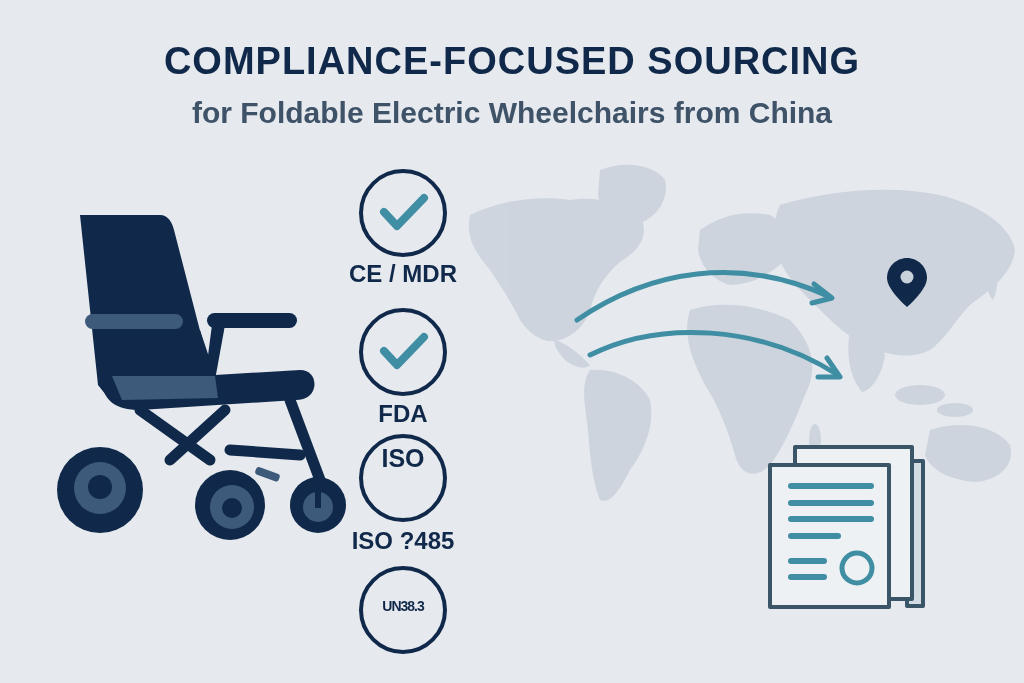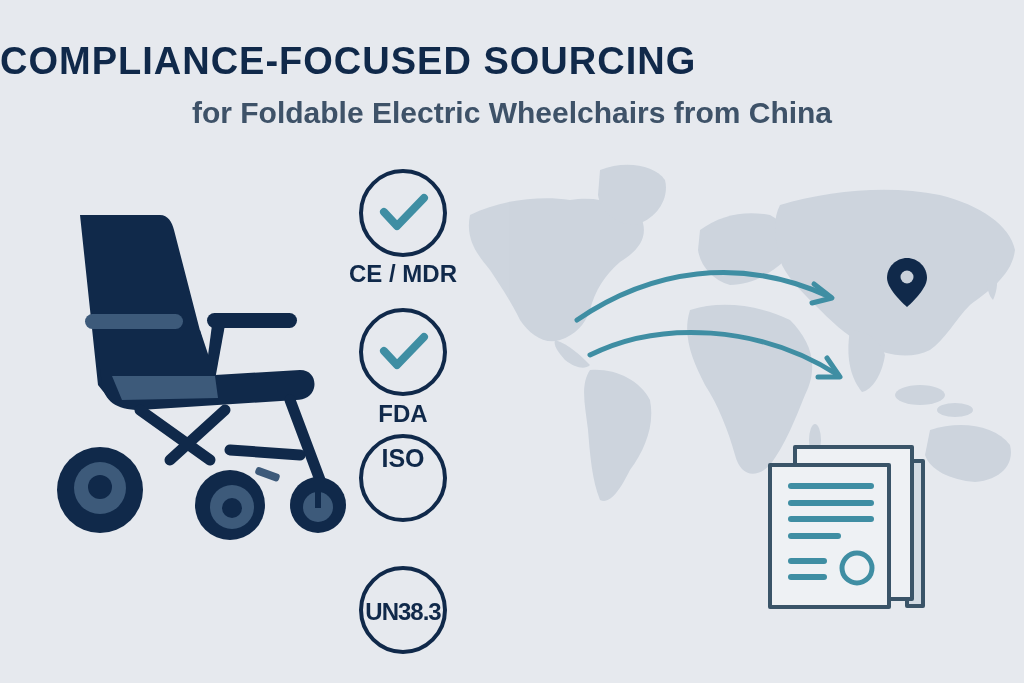--- a/index.html
+++ b/index.html
@@ -5,21 +5,21 @@
   * { margin: 0; padding: 0; box-sizing: border-box; }
   html, body { width: 1024px; height: 683px; overflow: hidden; }
   body {
     background: #e6e9ee;
     font-family: "Liberation Sans", "DejaVu Sans", sans-serif;
     position: relative;
   }
   .canvas { position: absolute; inset: 0; width: 1024px; height: 683px; }
   .title {
     position: absolute; left: 0; width: 1024px; top: 40px;
-    text-align: left; font-size: 38px; font-weight: 700;
+    text-align: center; font-size: 38px; font-weight: 700;
     color: #10294a; letter-spacing: 1px;
   }
   .subtitle {
     position: absolute; left: 0; width: 1024px; top: 96px;
     text-align: center; font-size: 30px; font-weight: 700;
     color: #3e5268;
   }
   .layer { position: absolute; left: 0; top: 0; }
   .badge-label {
     position: absolute; width: 160px; text-align: center;
@@ -122,24 +122,25 @@
       <circle cx="403" cy="478" r="42"></circle>
       <circle cx="403" cy="610" r="42"></circle>
     </g>
     <g fill="none" stroke="#3f8ea3" stroke-width="8" stroke-linecap="round" stroke-linejoin="round">
       <path d="M384,212 L397,226 L424,198"></path>
       <path d="M384,351 L397,365 L424,337"></path>
     </g>
   </svg>
 
   <div class="badge-label badge-text" style="left:323px; top:444px; font-size:25px;">ISO</div>
-  <div class="badge-label badge-text" style="left:323px; top:598px; font-size:24px; letter-spacing:-1px;">UN38.3</div>
+  <div class="badge-label badge-text" style="left:323px; top:598px; font-size:14px; letter-spacing:-1px;">UN38.3</div>
 
   <div class="badge-label" style="left:323px; top:260px; font-size:24px;">CE / MDR</div>
   <div class="badge-label" style="left:323px; top:400px; font-size:24px;">FDA</div>
+  <div class="badge-label" style="left:323px; top:527px; font-size:24px;">ISO ?485</div>
 
   <svg class="layer" width="1024" height="683">
     <g stroke="#3a5468" stroke-width="4" stroke-linejoin="round">
       <rect x="907" y="461" width="16" height="145" fill="#d3dbe3"></rect>
       <rect x="795" y="447" width="117" height="152" fill="#eef1f4"></rect>
       <rect x="770" y="465" width="119" height="142" fill="#eef1f4"></rect>
     </g>
     <g stroke="#3f8ea3" stroke-width="6" stroke-linecap="round">
       <line x1="791" y1="486" x2="871" y2="486"></line>
       <line x1="791" y1="503" x2="871" y2="503"></line>

